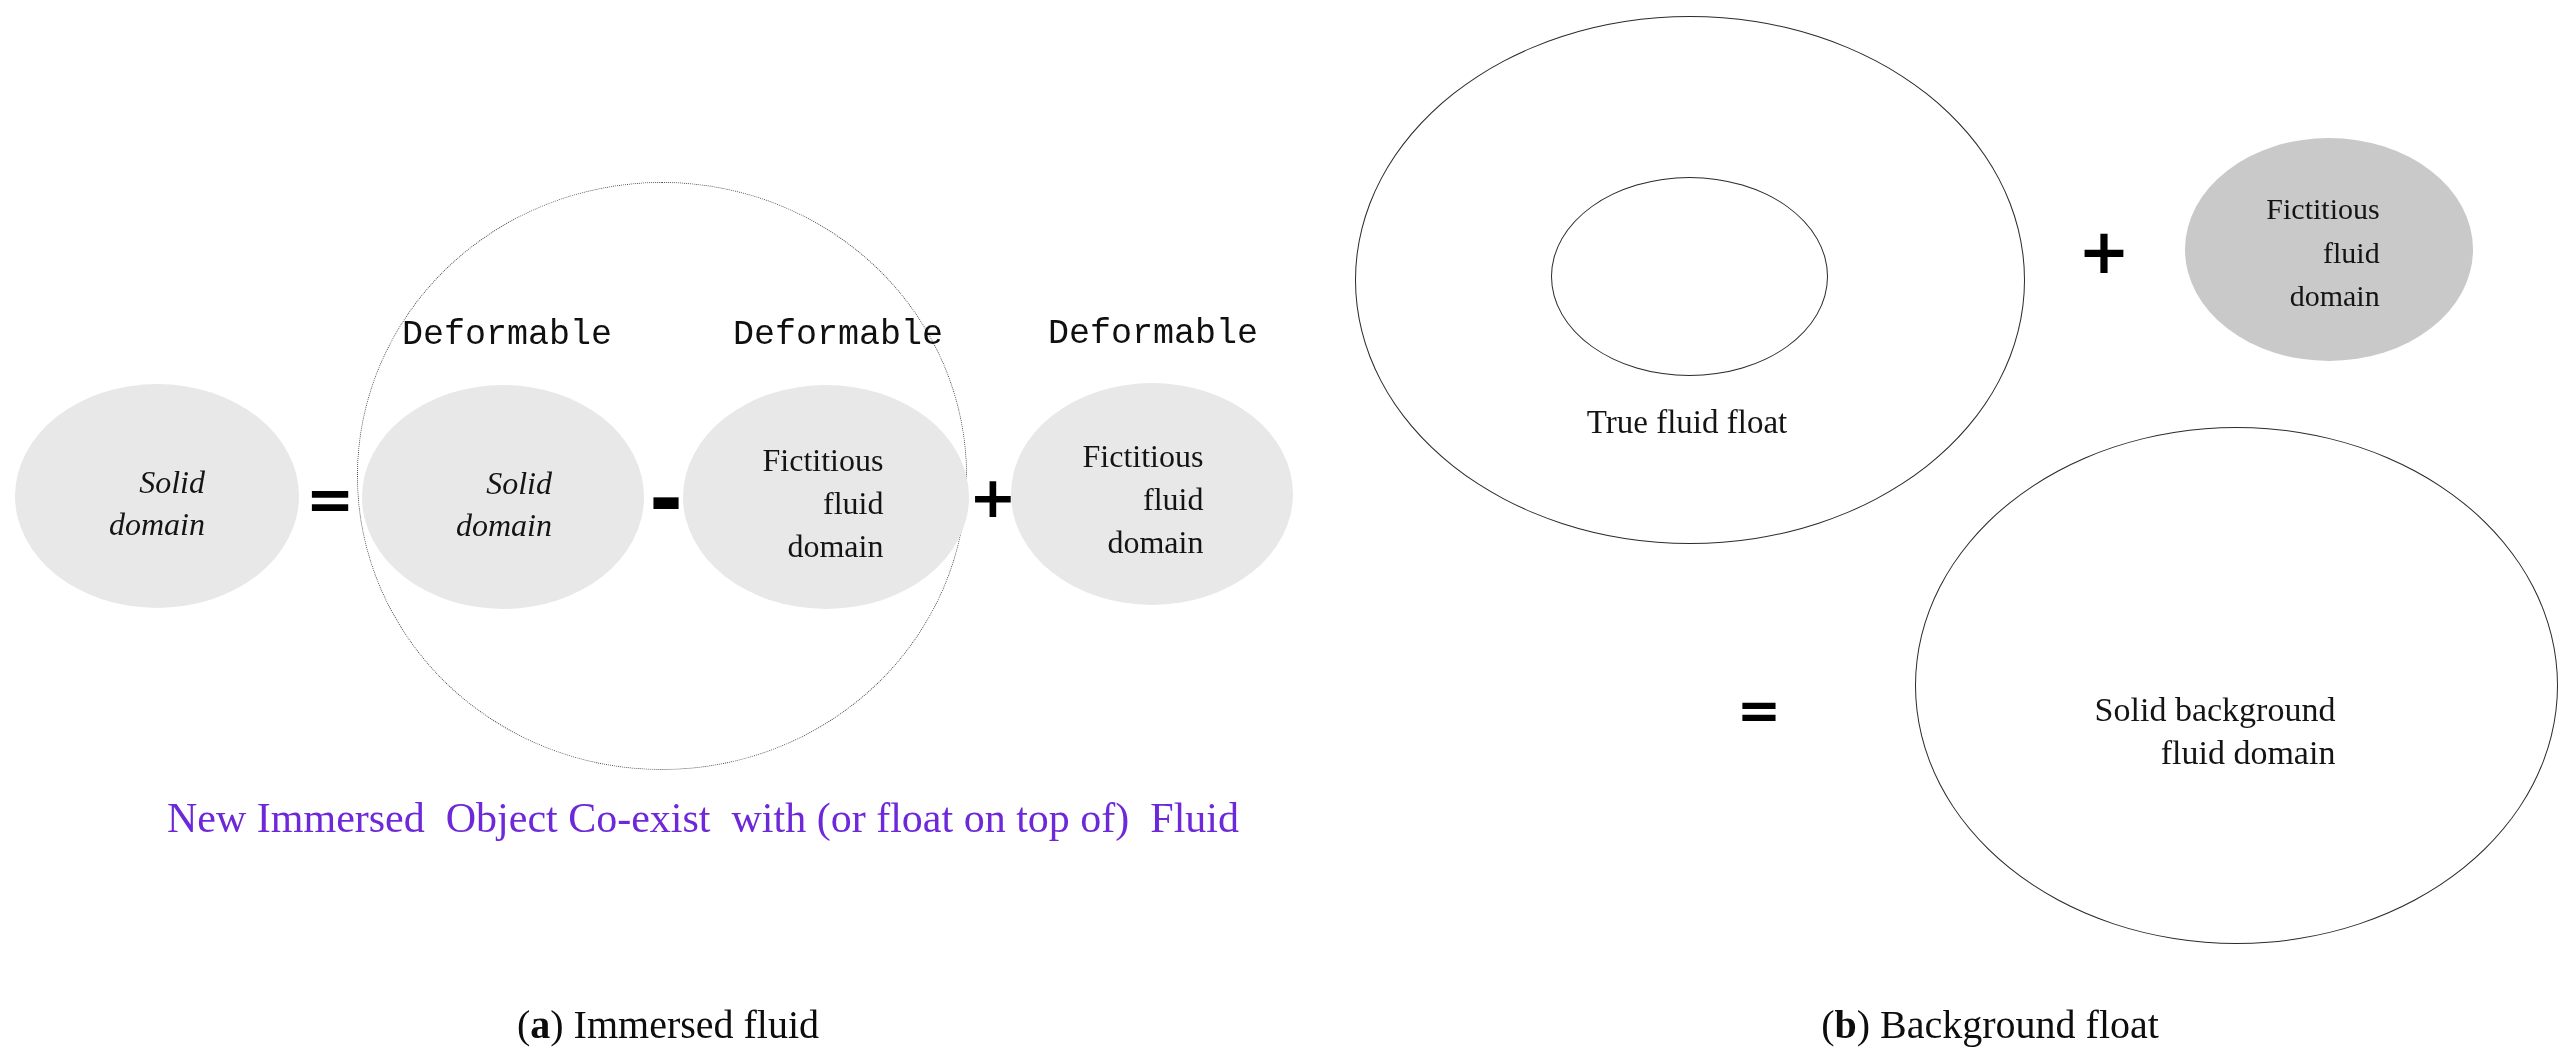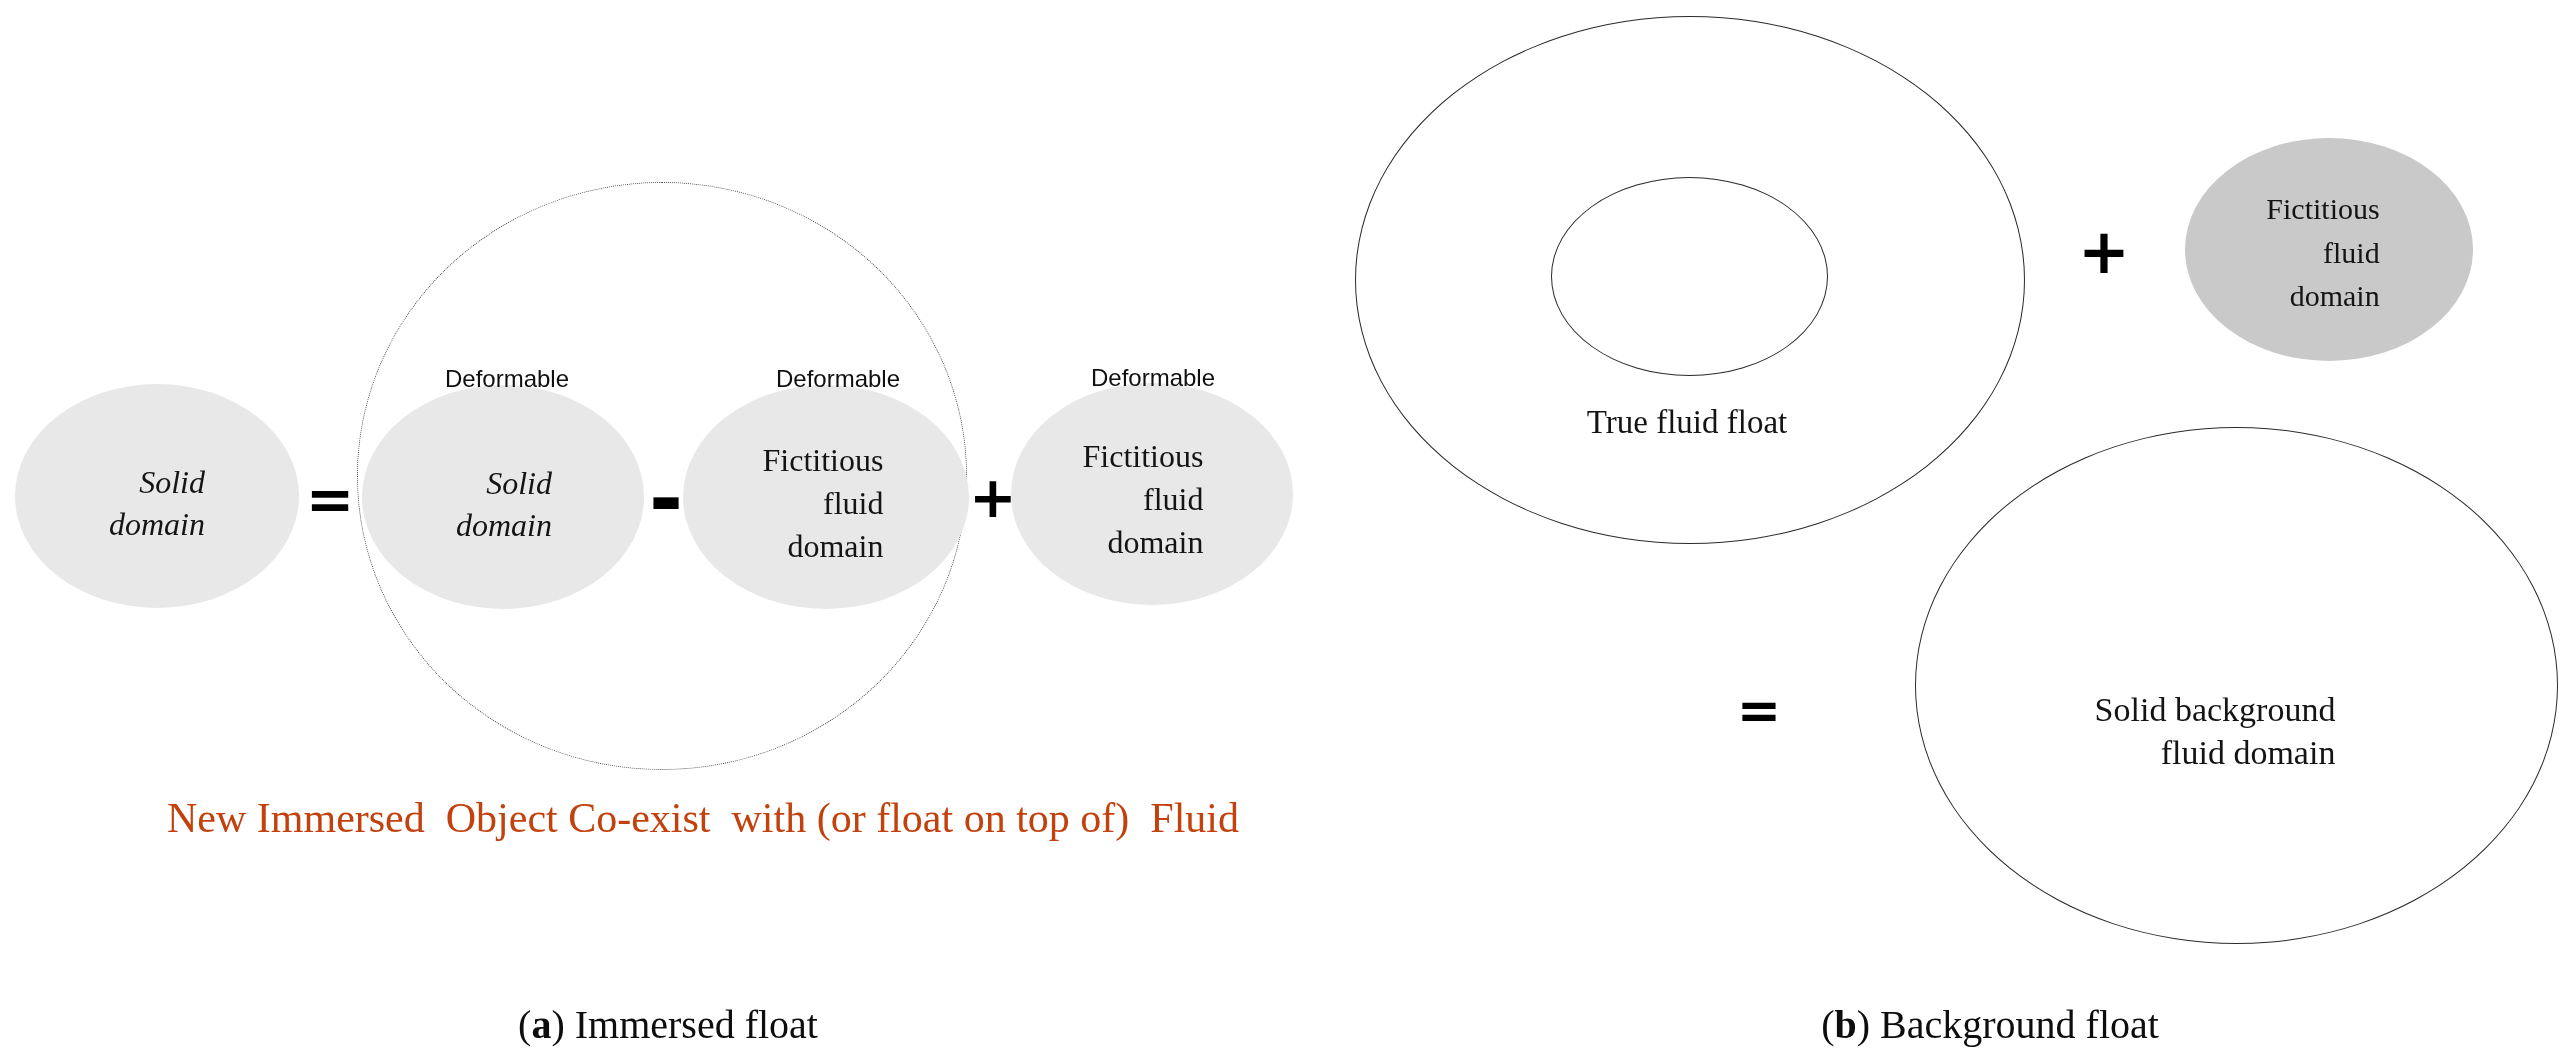--- a/index.html
+++ b/index.html
@@ -49,25 +49,24 @@
     color: var(--text, #141414);
   }
   .lbl.small-gap { line-height: 1.30; font-style: italic; }
   .lbl.gray-ell { font-size: 30px; line-height: 1.45; }
   .lbl.whole { font-size: 34px; line-height: 1.26; }
   .lbl.truefluid { font-size: 33px; white-space: nowrap; }
 
   .deformable {
     position: absolute;
     transform: translate(-50%, -50%);
-    font-family: Liberation Sans, sans-serif;
-    font-size: 24px;
+    font-family: Liberation Mono, monospace;
+    font-size: 35px;
     white-space: nowrap;
     color: #101010;
-    margin-top: 44px;
   }
 
   .op {
     position: absolute;
     transform: translate(-50%, -50%);
     font-family: "DejaVu Sans", "Liberation Sans", sans-serif;
     font-weight: bold;
     line-height: 1;
     color: #000000;
     white-space: nowrap;
@@ -77,21 +76,21 @@
   .op.plus-a  { font-size: 57px; }
   .op.plus-b  { font-size: 62px; }
   .op.eq-b    { font-size: 53px; }
 
   .bottom-note {
     position: absolute;
     transform: translate(-50%, -50%);
     font-family: "Liberation Serif", serif;
     font-size: 42px;
     white-space: pre;
-    color: #c2410c;
+    color: #6d28d9;
   }
 
   .caption {
     position: absolute;
     transform: translate(-50%, -50%);
     font-family: "Liberation Serif", serif;
     font-size: 40px;
     white-space: pre;
     color: #0d0d0d;
   }
@@ -128,21 +127,21 @@
 fluid
 domain</div>
 
   <div class="deformable" style="left:507px; top:335px;">Deformable</div>
   <div class="deformable" style="left:838px; top:335px;">Deformable</div>
   <div class="deformable" style="left:1153px; top:334px;">Deformable</div>
 
   <div class="bottom-note" style="left:703px; top:818px;">New Immersed  Object Co-exist  with (or float on top of)  Fluid</div>
 
   <div class="caption" style="left:648px; top:1024px;">
-    <span>(</span><span class="cap-letter">a</span><span>)</span><span> Immersed float</span>
+    <span>(</span><span class="cap-letter">a</span><span>)</span><span> Immersed fluid</span>
   </div>
 
   <div class="ring" style="left:1355px; top:16px; width:670px; height:528px;"></div>
 
   <div class="ring" style="left:1551px; top:177px; width:277px; height:199px;"></div>
 
   <div class="lbl truefluid" style="left:1687px; top:422px;">True fluid float</div>
 
   <div class="op plus-b" style="left:2104px; top:252px;">+</div>
 

